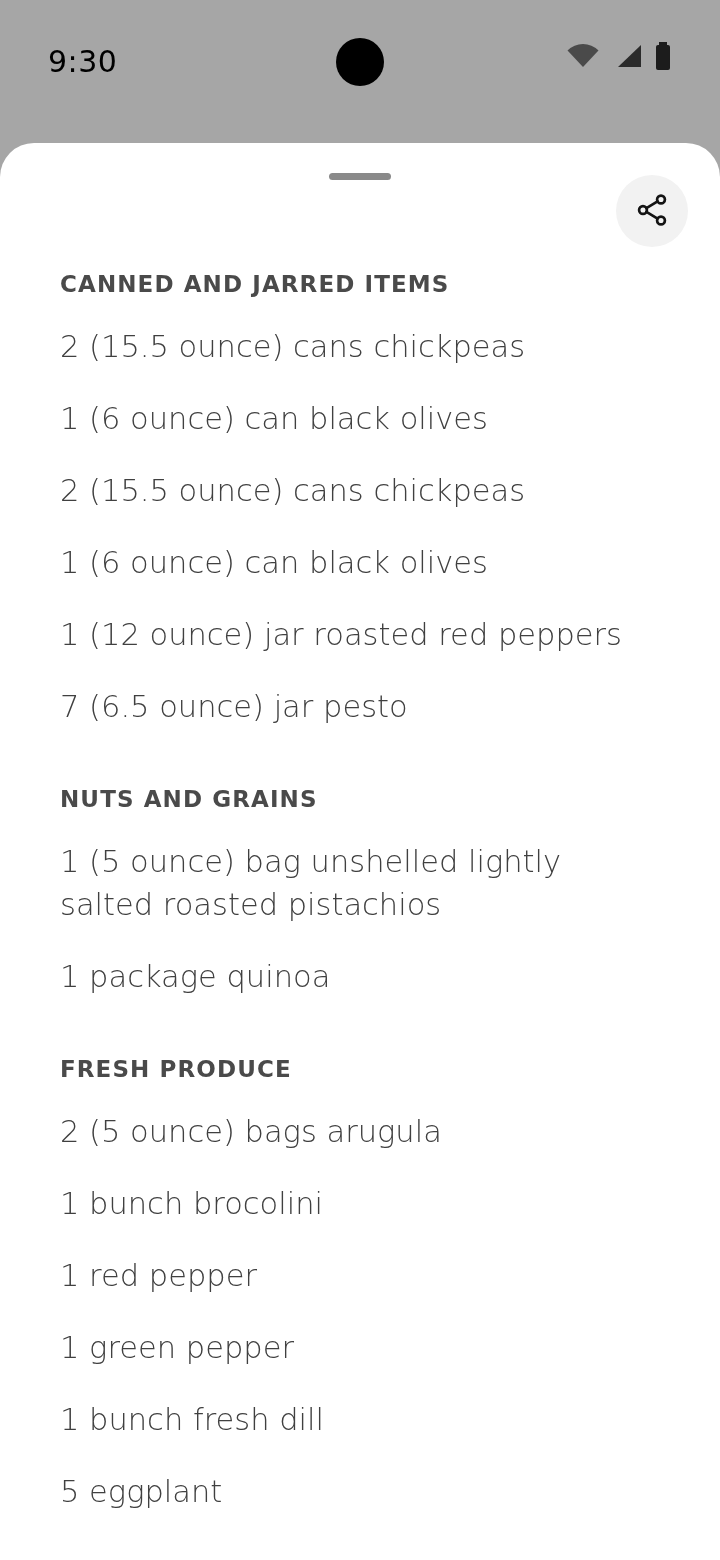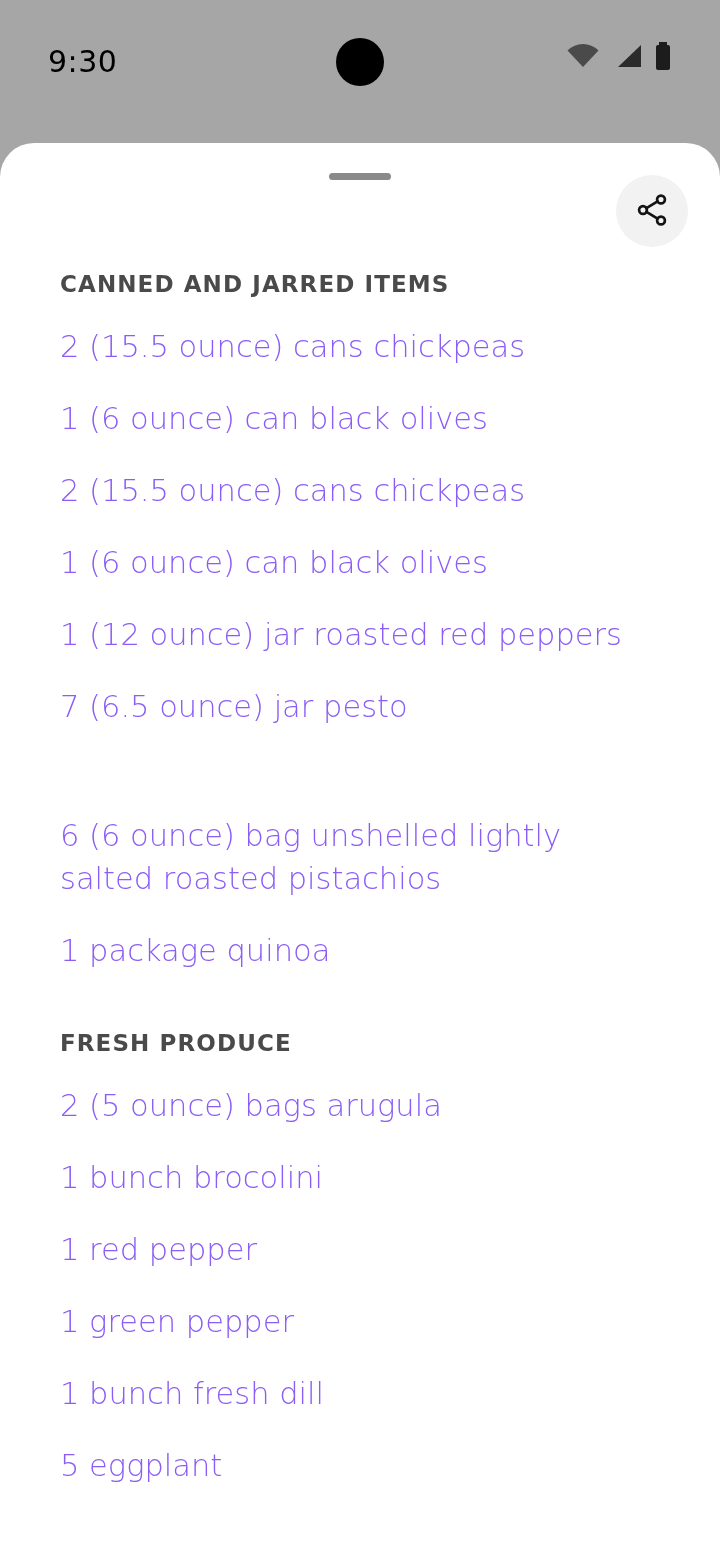--- a/index.html
+++ b/index.html
@@ -110,21 +110,21 @@
     font-weight: bold;
     letter-spacing: 1.1px;
     color: #4a4a4a;
     text-transform: uppercase;
     font-family: "DejaVu Sans", sans-serif;
   }
   .item {
     margin: 0;
     padding: 0 60px;
     font-size: 30.5px;
-    color: #8b5cf6;
+    color: #404040;
     line-height: 1.38;
     font-family: "DejaVu Sans", sans-serif;
     font-weight: 350;
   }
   .sp-header-top { height: 28px; }
   .sp-after-header { height: 29px; }
   .sp-item { height: 30px; }
   .sp-section-gap { height: 58px; }
 </style>
 </head>
@@ -181,22 +181,23 @@
       <div class="sp-item"></div>
       <div class="item">2 (15.5 ounce) cans  chickpeas</div>
       <div class="sp-item"></div>
       <div class="item">1 (6 ounce) can  black olives</div>
       <div class="sp-item"></div>
       <div class="item">1 (12 ounce) jar roasted red peppers</div>
       <div class="sp-item"></div>
       <div class="item">7 (6.5 ounce) jar pesto</div>
 
       <div class="sp-section-gap"></div>
+      <div class="section-header">Nuts and Grains</div>
       <div class="sp-after-header"></div>
-      <div class="item">6 (6 ounce) bag unshelled lightly salted roasted pistachios</div>
+      <div class="item">1 (5 ounce) bag unshelled lightly salted roasted pistachios</div>
       <div class="sp-item"></div>
       <div class="item">1 package quinoa</div>
 
       <div class="sp-section-gap"></div>
       <div class="section-header">Fresh Produce</div>
       <div class="sp-after-header"></div>
       <div class="item">2 (5 ounce) bags arugula</div>
       <div class="sp-item"></div>
       <div class="item">1 bunch brocolini</div>
       <div class="sp-item"></div>

